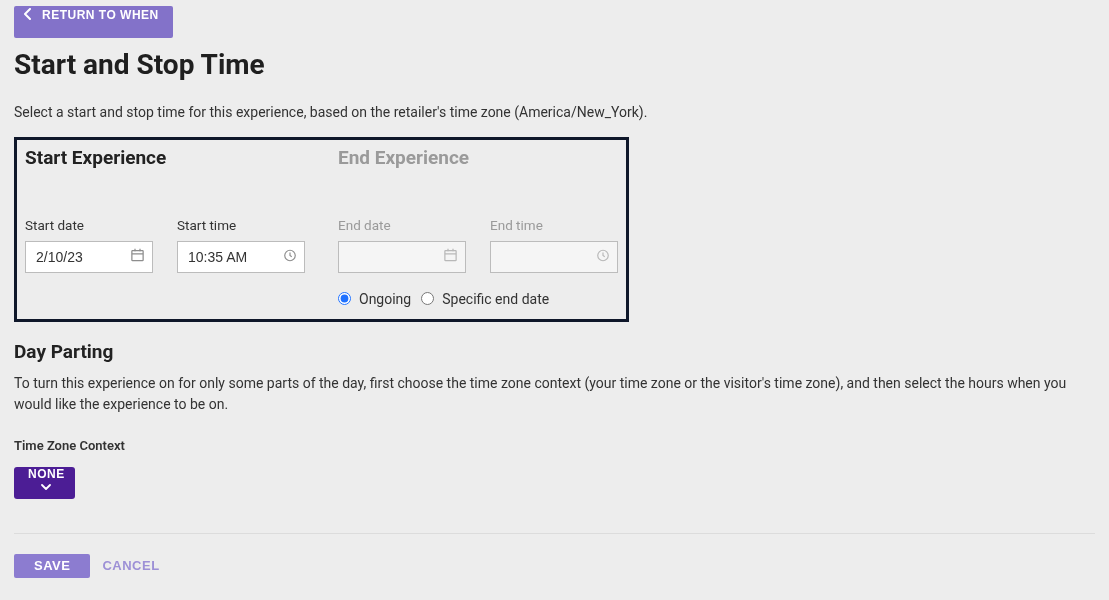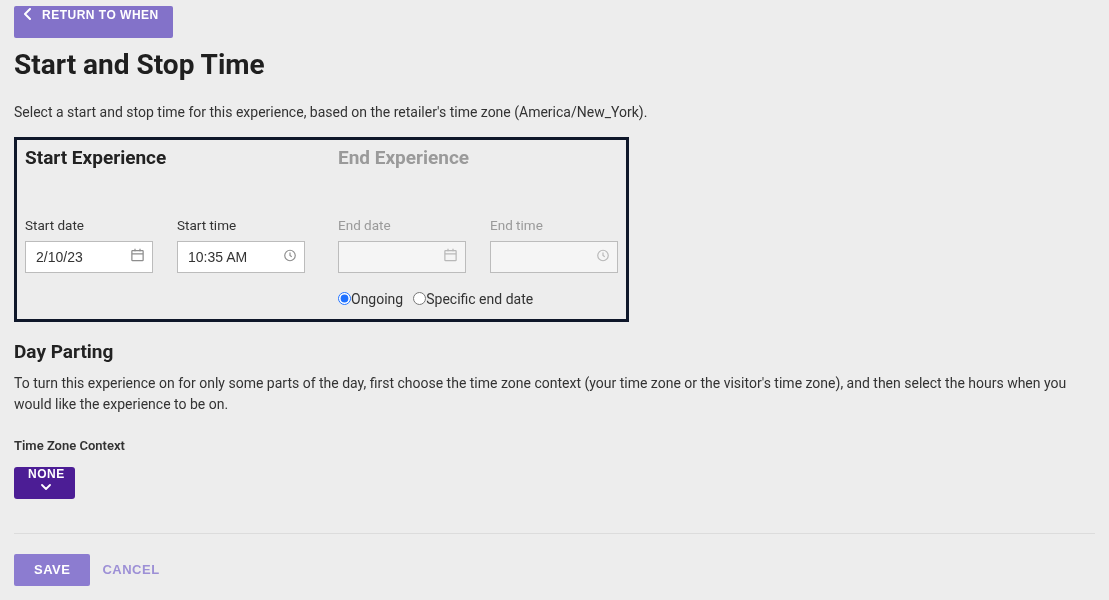--- a/index.html
+++ b/index.html
@@ -28,30 +28,30 @@
     h2.dim { color:#9a9a9a; }
     .fieldrow { display:flex; gap:24px; margin-top:48px; }
     .field { display:flex; flex-direction:column; gap:8px; }
     .flabel { font-size:13.5px; color:#333; }
     .flabel.dim { color:#9a9a9a; }
     .input-wrap { position:relative; width:128px; }
     .input { width:100%; height:32px; border:1px solid #bcbcbc; background:#fff; font-size:14px; padding:0 30px 0 10px; color:#333; }
     .input[disabled] { background:#f5f5f5; color:#999; }
     .input-icon { position:absolute; right:8px; top:50%; transform:translateY(-50%); color:#9e9e9e; pointer-events:none; }
     .radios { display:flex; gap:10px; align-items:center; margin-top:18px; font-size:14px; color:#333;}
-    .radio-opt { display:flex; align-items:center; gap:0;}
+    .radio-opt { display:flex; align-items:center; gap:8px;}
     .radio-opt input { accent-color:#1f71ff; }
     .dp-h { font-size:19px; font-weight:700; color:#222; margin-top:18px;}
     .dp-desc { font-size:14px; color:#333; margin-top:10px; line-height:1.55; max-width:1060px;}
     .tz-label { font-size:13px; font-weight:600; color:#333; margin-top:22px;}
     .none-btn { margin-top:14px; background:#4c1d95; color:#fff; font-size:12px; font-weight:700; letter-spacing:0.5px; border:none; height:32px; padding:0 10px 0 14px; display:flex; align-items:center; border-radius:3px; cursor:pointer;flex-direction:column;}
     .none-btn svg { width:10px; height:10px; }
     hr { border:none; border-top:1px solid #dcdcdc; margin-top:34px;}
     .footer-actions { display:flex; gap:12px; align-items:center; margin-top:20px;}
-    .save-btn { background:#8c7cd0; color:#fff; border:none; height:32px; padding: 0 20px; font-size:13px; font-weight:700; letter-spacing:0.5px; border-radius:2px; cursor:pointer;}
+    .save-btn { background:#8c7cd0; color:#fff; border:none; height:24px; padding: 0 20px; font-size:13px; font-weight:700; letter-spacing:0.5px; border-radius:2px; cursor:pointer;}
     .cancel-btn { background:none; border:none; color:#9d90d6; font-size:13px; font-weight:700; letter-spacing:0.5px; cursor:pointer;}
   </style>
 </head>
 <body>
 
 <div class="top-row">
   <button class="return-btn">
     <span>
       <svg viewBox="0 0 8 12" fill="none">
           <path d="M6 1 L1 6 L6 11" stroke="white" stroke-width="2" stroke-linecap="round" stroke-linejoin="round"></path>

